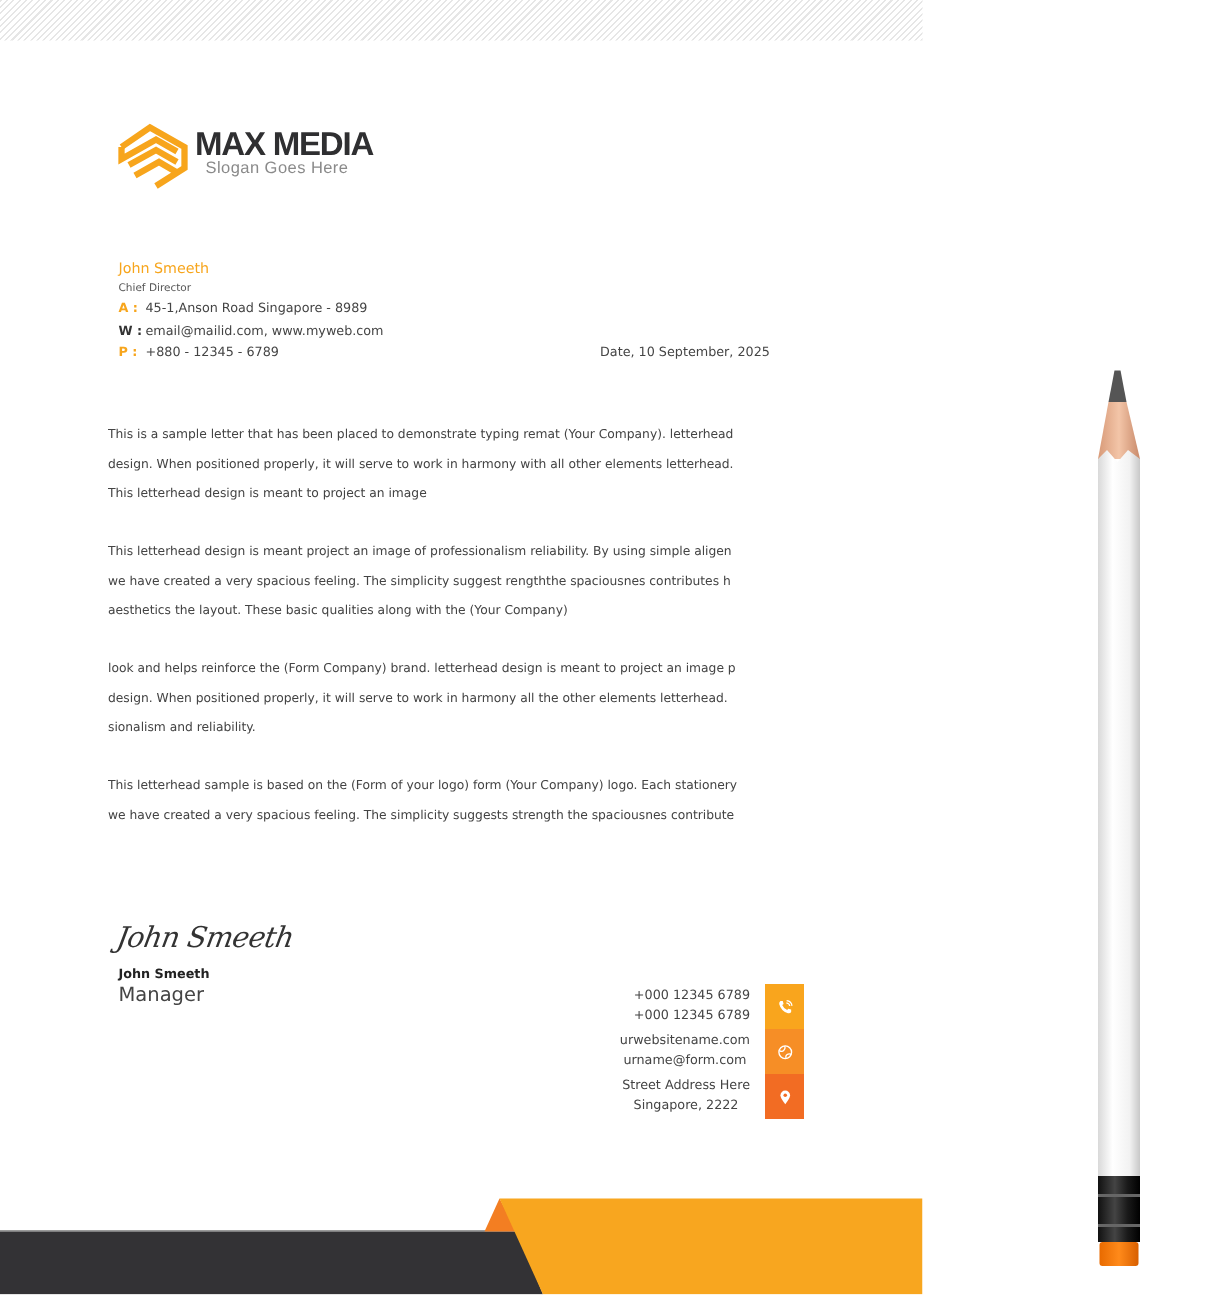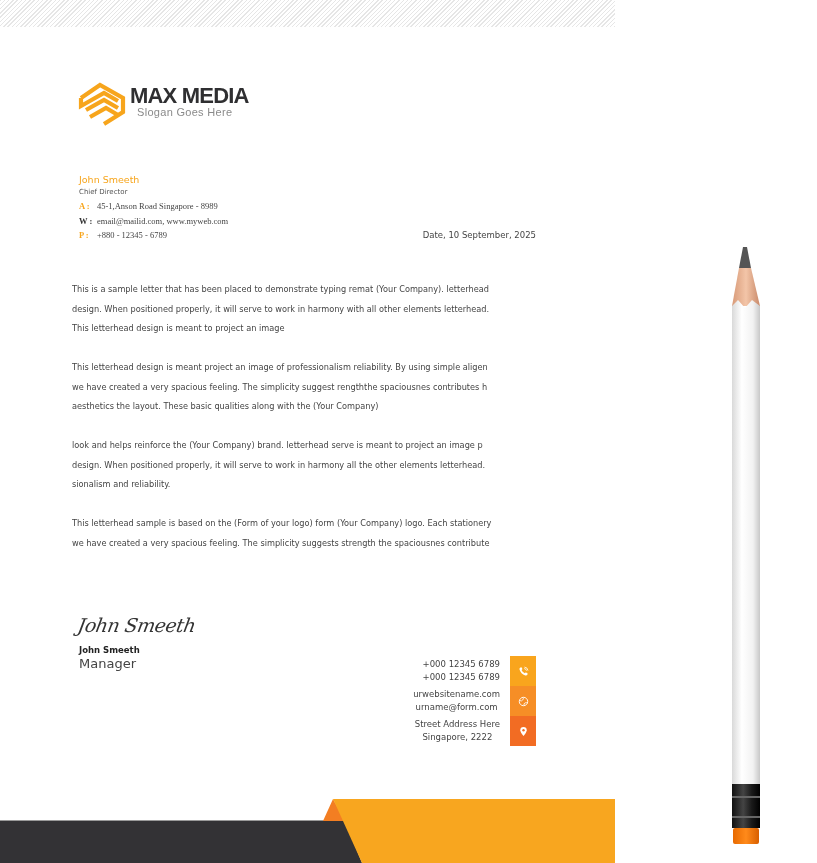--- a/index.html
+++ b/index.html
@@ -17,26 +17,26 @@
     font-weight:bold; font-size:22px; color:#2f2f31; letter-spacing:-0.8px; line-height:24px;
   }
   .slogan {
     position:absolute; left:137px; top:106px; font-family:"Liberation Sans", sans-serif;
     font-size:11px; color:#8a8a8a; letter-spacing:0.3px; line-height:13px;
   }
 
   .sender { position:absolute; left:79px; top:173px; }
   .sender-name { font-size:9.5px; color:#f7a51c; line-height:14px; }
   .sender-title { font-size:7px; color:#555; line-height:11px; margin-bottom:1px; }
-  .contact-row { font-size:8.5px; color:#444; line-height:14.5px; white-space:nowrap;font-family:Liberation Serif, serif; }
+  .contact-row { font-size:8.5px; color:#444; line-height:14.5px; white-space:nowrap; }
   .contact-key { display:inline-block; width:18px; font-weight:bold; }
   .contact-key.orange { color:#f7a51c; }
   .contact-key.dark { color:#333; }
 
-  .date { position:absolute; left:400px; top:230px; width:136px; text-align:right; font-size:8.5px; color:#444; white-space:nowrap; }
+  .date { position:absolute; left:400px; top:230px; width:136px; text-align:left; font-size:8.5px; color:#444; white-space:nowrap; }
 
   .letter { position:absolute; left:72px; top:280px; width:462px; }
   .para { font-size:8.2px; color:#444; line-height:19.5px; margin-bottom:19.5px; white-space:nowrap; overflow:hidden; }
 
   .signature-script {
     position:absolute; left:78px; top:614px; font-family:"DejaVu Serif", serif; font-style:italic;
     font-size:19px; color:#333; letter-spacing:-0.5px; transform:skewX(-10deg);
   }
   .sig-name { position:absolute; left:79px; top:645px; font-size:8.5px; font-weight:bold; color:#222; }
   .sig-role { position:absolute; left:79px; top:656px; font-size:13px; color:#444; }
@@ -87,21 +87,21 @@
     <div>This is a sample letter that has been placed to demonstrate typing remat (Your Company). letterhead</div>
     <div>design. When positioned properly, it will serve to work in harmony with all other elements letterhead.</div>
     <div>This letterhead design is meant to project an image</div>
   </div>
   <div class="para">
     <div>This letterhead design is meant project an image of professionalism reliability. By using simple aligen</div>
     <div>we have created a very spacious feeling. The simplicity suggest  rengththe spaciousnes contributes h</div>
     <div>aesthetics the layout. These basic qualities along with the (Your Company)</div>
   </div>
   <div class="para">
-    <div>look and helps reinforce the (Your Company) brand. letterhead serve is meant to project an image p</div>
+    <div>look and helps reinforce the (Form Company) brand. letterhead design is meant to project an image p</div>
     <div>design. When positioned properly, it will serve to work in harmony all the other elements letterhead.</div>
     <div>sionalism and reliability.</div>
   </div>
   <div class="para">
     <div>This letterhead sample is based on the (Form of your logo) form (Your Company) logo. Each stationery</div>
     <div>we have created a very spacious feeling. The simplicity suggests strength the spaciousnes contribute</div>
   </div>
 </div>
 
 <div class="signature-script">John Smeeth</div>

